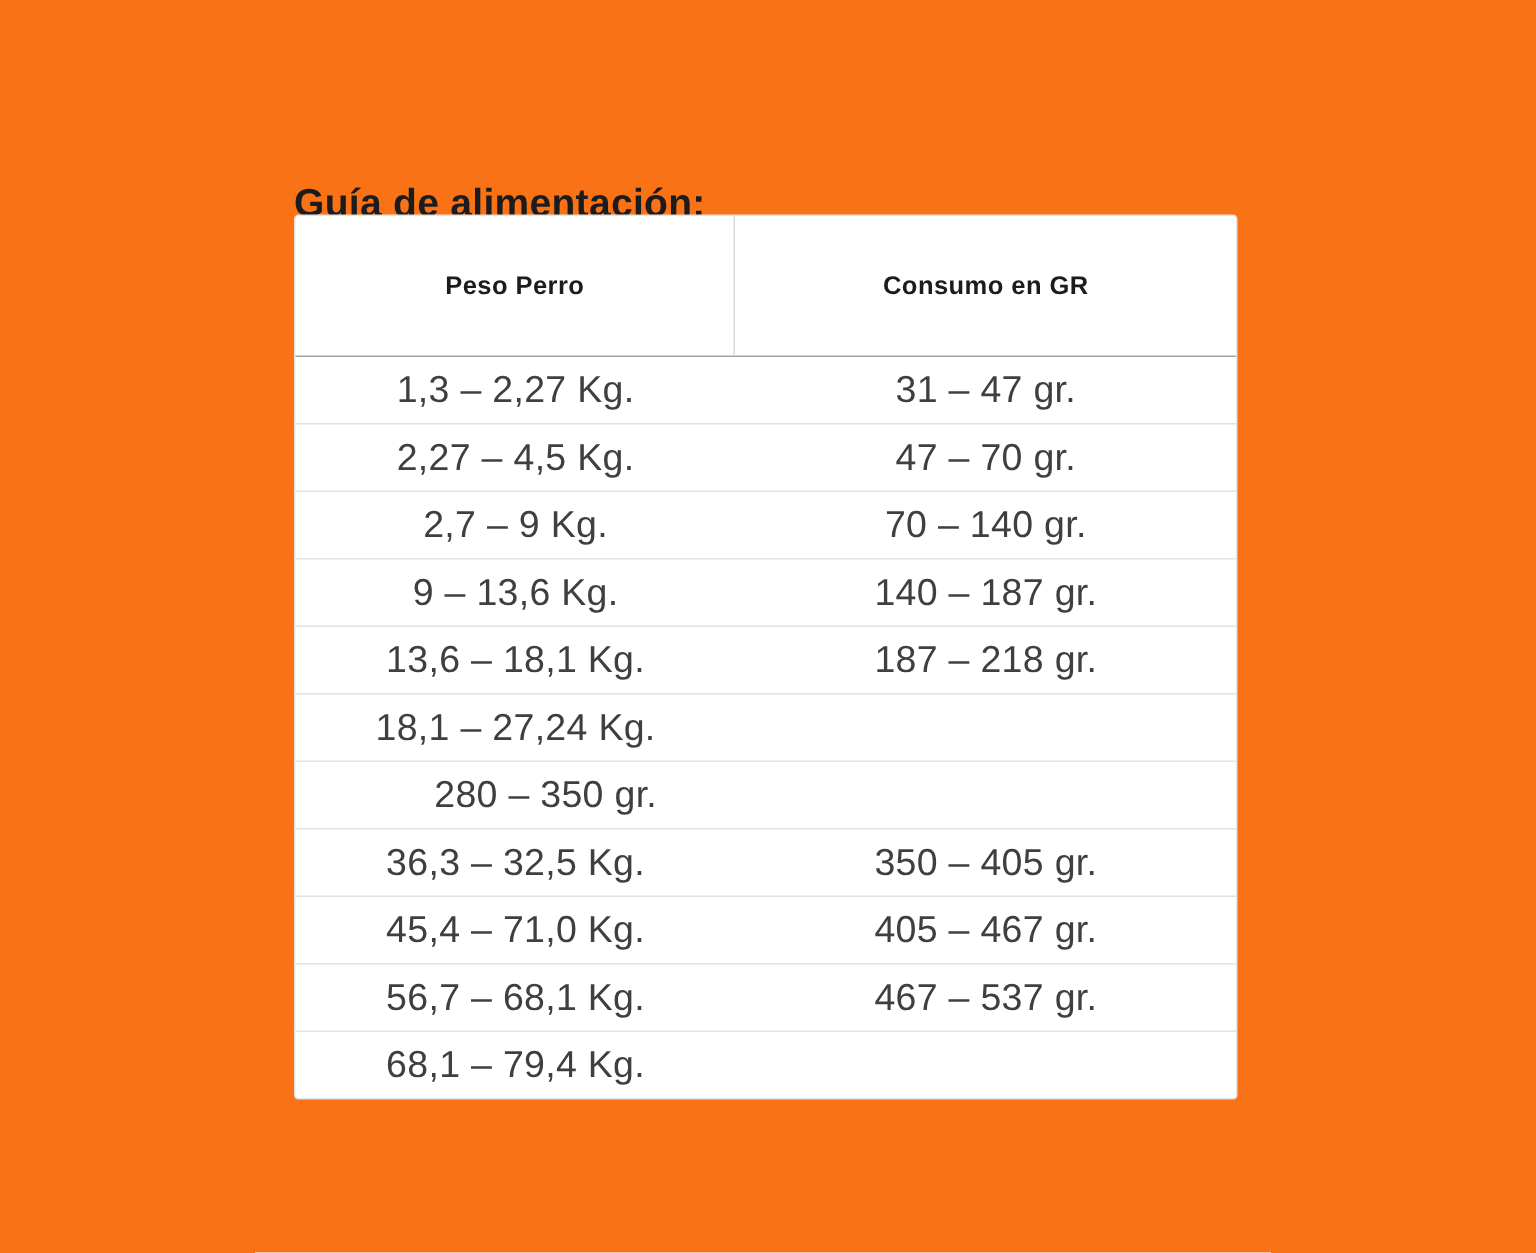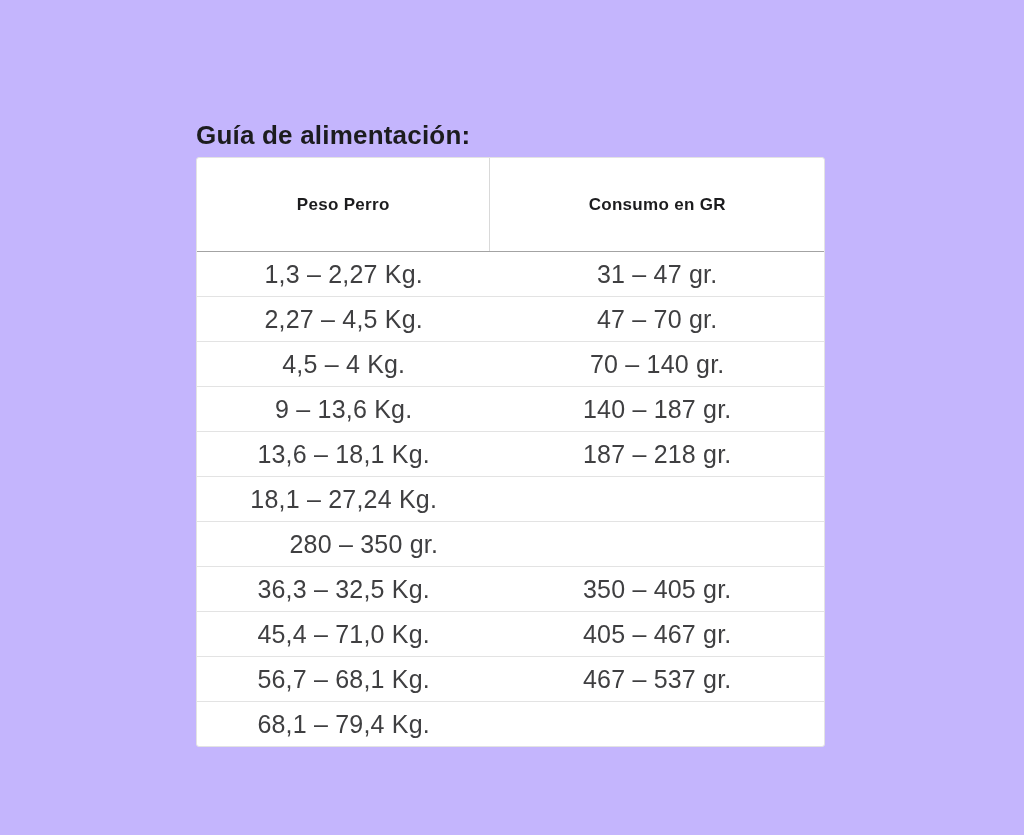--- a/index.html
+++ b/index.html
@@ -5,37 +5,37 @@
   html, body {
     margin: 0;
     padding: 0;
     background: #ffffff;
     font-family: "Liberation Sans", "DejaVu Sans", sans-serif;
   }
   .page {
     position: relative;
     width: 1024px;
     height: 835px;
-    background: #c4b5fd;
+    background: #f97316;
     overflow: hidden;
   }
   .title {
     position: absolute;
     left: 196px;
     top: 99px;
     font-size: 26px;
     font-weight: 700;
     color: #1c1c1e;
     letter-spacing: 0.2px;
     line-height: 1.1;
   }
   .feeding-table {
     position: absolute;
     left: 196px;
-    top: 157px;
+    top: 143px;
     width: 629px;
     border: 1px solid #e3e3e3;
     border-radius: 3px;
     background: #ffffff;
     box-sizing: border-box;
   }
   .thead {
     display: flex;
     height: 93px;
     border-bottom: 1px solid #a3a3a3;
@@ -94,21 +94,21 @@
 
     <div class="tr">
       <div class="td col-peso">1,3 – 2,27 Kg.</div>
       <div class="td col-consumo">31 – 47 gr.</div>
     </div>
     <div class="tr">
       <div class="td col-peso">2,27 – 4,5 Kg.</div>
       <div class="td col-consumo">47 – 70 gr.</div>
     </div>
     <div class="tr">
-      <div class="td col-peso">4,5 – 4 Kg.</div>
+      <div class="td col-peso">2,7 – 9 Kg.</div>
       <div class="td col-consumo">70 – 140 gr.</div>
     </div>
     <div class="tr">
       <div class="td col-peso">9 – 13,6 Kg.</div>
       <div class="td col-consumo">140 – 187 gr.</div>
     </div>
     <div class="tr">
       <div class="td col-peso">13,6 – 18,1 Kg.</div>
       <div class="td col-consumo">187 – 218 gr.</div>
     </div>

